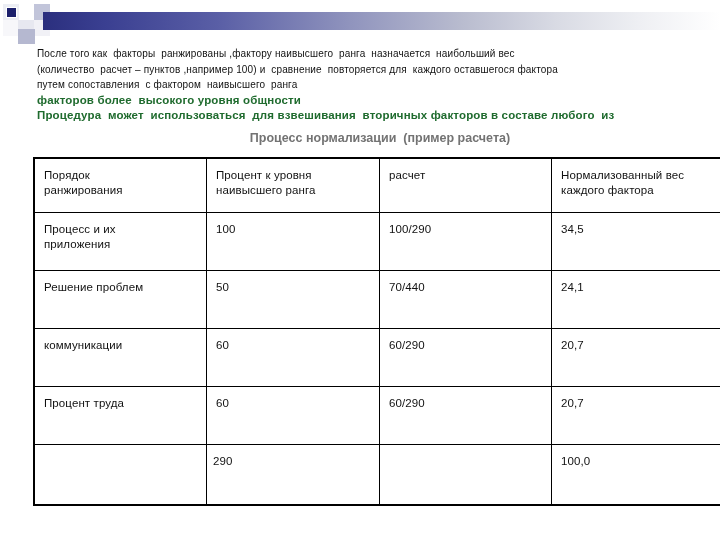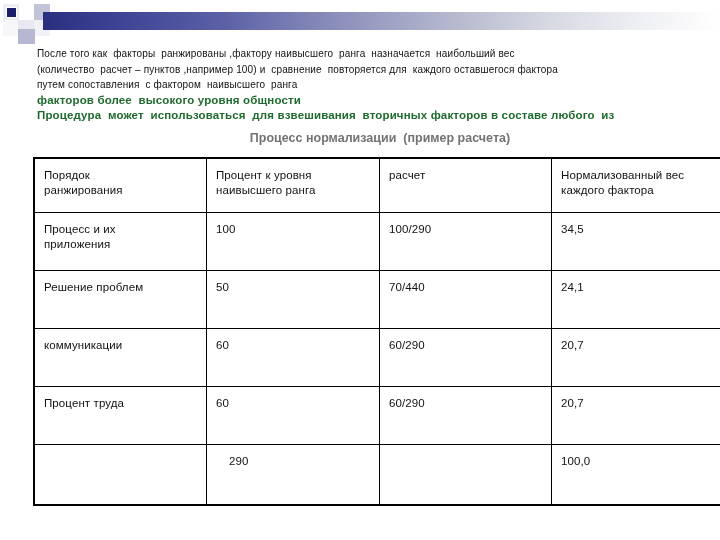--- a/index.html
+++ b/index.html
@@ -115,21 +115,21 @@
     letter-spacing: 0.1px;
     white-space: pre-line;
   }
   .c0 { width: 162px; }
   .c1 { width: 163px; }
   .c2 { width: 162px; }
   .c3 { width: 163px; }
   tr.r-head td { height: 44px; }
   tr.r-body td { height: 48px; }
   tr.r-total td { height: 50px; }
-  tr.r-total td.indent { padding-left: 22px; }
+  tr.r-total td.indent { padding-left: 6px; }
 </style>
 </head>
 <body>
 
 <div class="header-deco">
   <div class="deco-sq deco-sq-f"></div>
   <div class="deco-sq deco-sq-g"></div>
   <div class="deco-sq deco-sq-d"></div>
   <div class="deco-sq deco-sq-a"></div>
   <div class="deco-sq deco-sq-c"></div>

